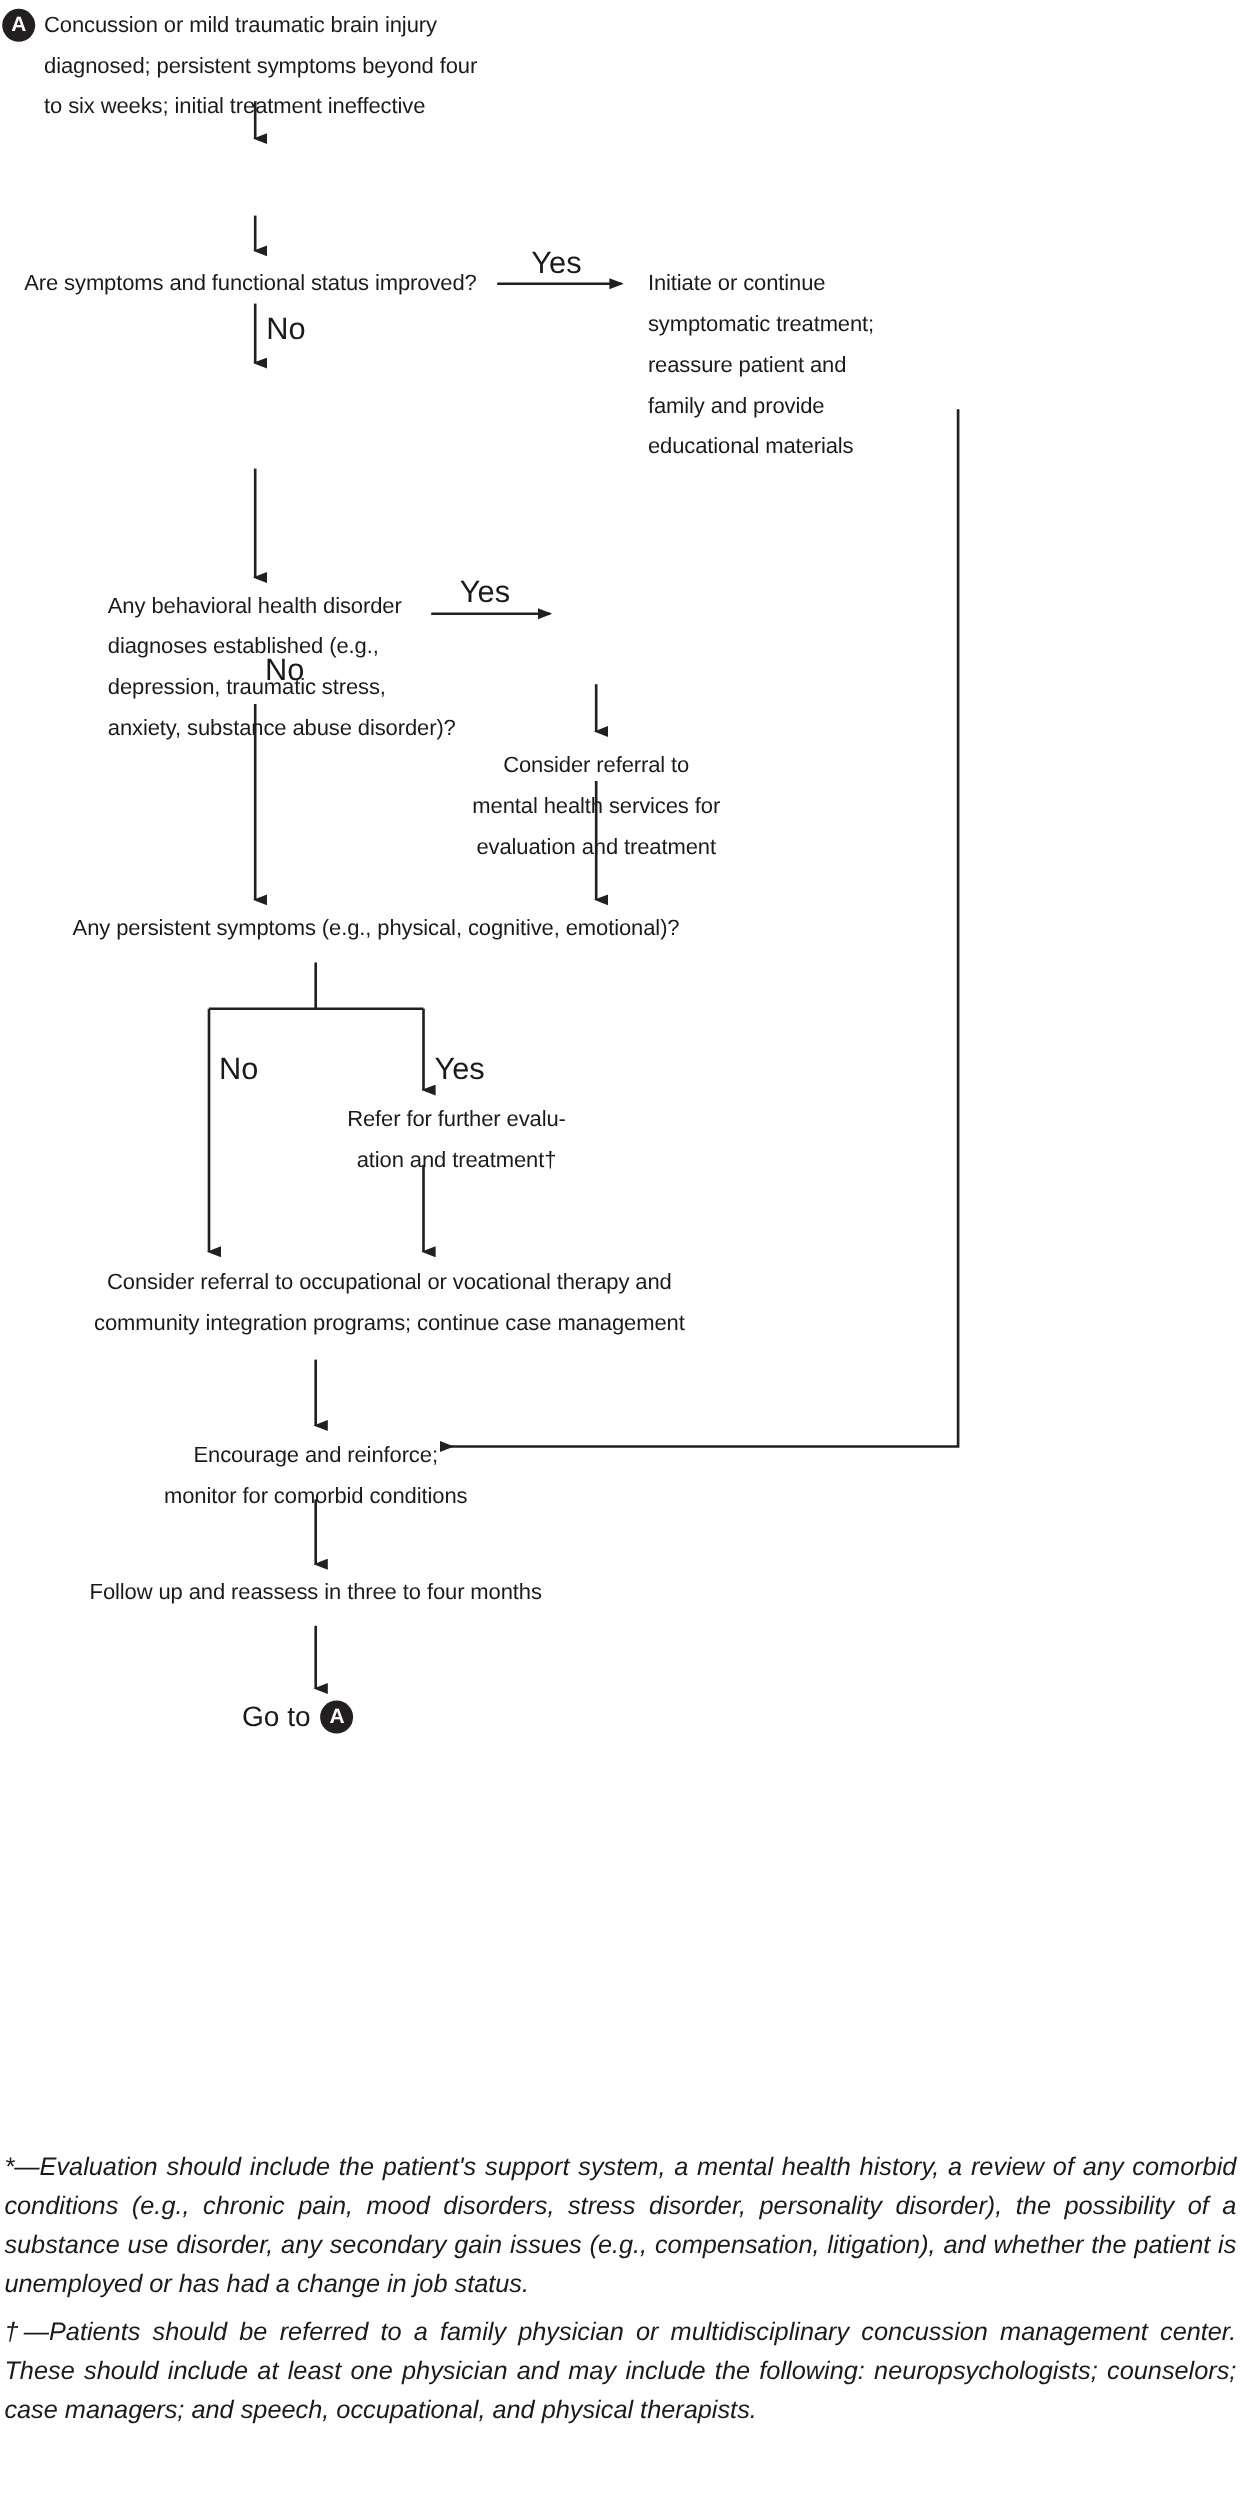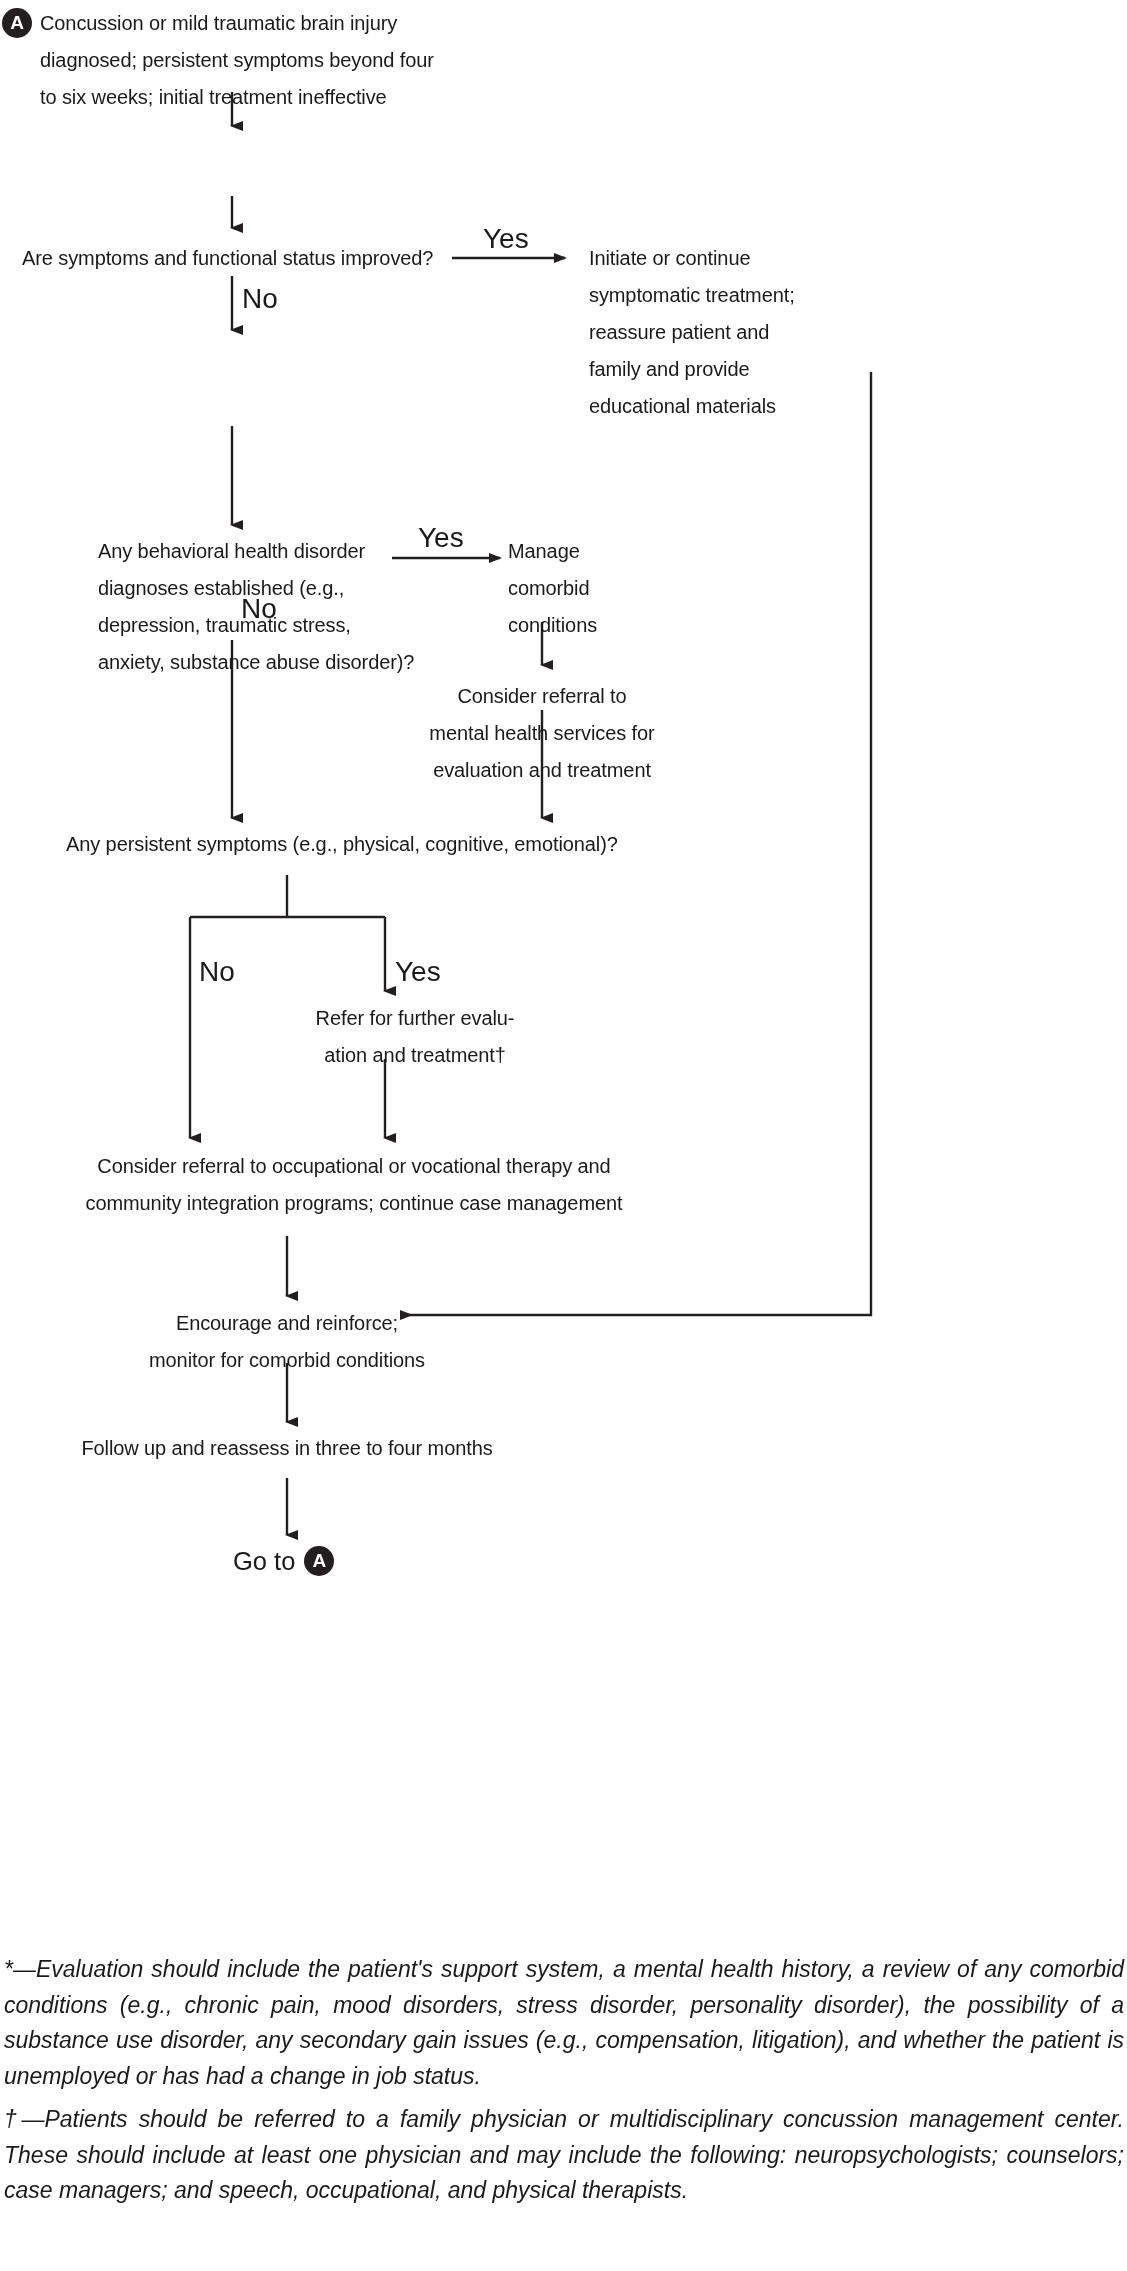--- a/index.html
+++ b/index.html
@@ -149,42 +149,39 @@
 reassure patient and
 family and provide
 educational materials</div>
 
 
   <div class="node left" style="left:98px; top:533px; width:340px;">Any behavioral health disorder
 diagnoses established (e.g.,
 depression, traumatic stress,
 anxiety, substance abuse disorder)?</div>
 
-  <div class="node left" style="left:508px; top:533px; width:220px;">Manage
-comorbid
-conditions</div>
 
   <div class="node left" style="left:66px; top:826px; width:620px;">Any persistent symptoms (e.g., physical, cognitive, emotional)?</div>
 
   <div class="node center" style="left:372px; top:678px; width:340px;">Consider referral to
 mental health services for
 evaluation and treatment</div>
 
   <div class="node center" style="left:54px; top:1148px; width:600px;">Consider referral to occupational or vocational therapy and
 community integration programs; continue case management</div>
 
   <div class="node center" style="left:250px; top:1000px; width:330px;">Refer for further evalu-
 ation and treatment†</div>
 
   <div class="node center" style="left:82px; top:1305px; width:410px;">Encourage and reinforce;
 monitor for comorbid conditions</div>
 
   <div class="node center" style="left:42px; top:1430px; width:490px;">Follow up and reassess in three to four months</div>
 
-  <div class="goto-wrap" style="left:233px; top:1546px;">
+  <div class="goto-wrap" style="left:220px; top:1546px;">
     <span>Go to</span>
     <span class="marker-circle" style="position:relative; left:0; top:0;">A</span>
   </div>
 
   <div class="edge-label" style="left:483px; top:225px;">Yes</div>
   <div class="edge-label" style="left:242px; top:285px;">No</div>
   <div class="edge-label" style="left:418px; top:524px;">Yes</div>
   <div class="edge-label" style="left:241px; top:595px;">No</div>
   <div class="edge-label" style="left:199px; top:958px;">No</div>
   <div class="edge-label" style="left:395px; top:958px;">Yes</div>

